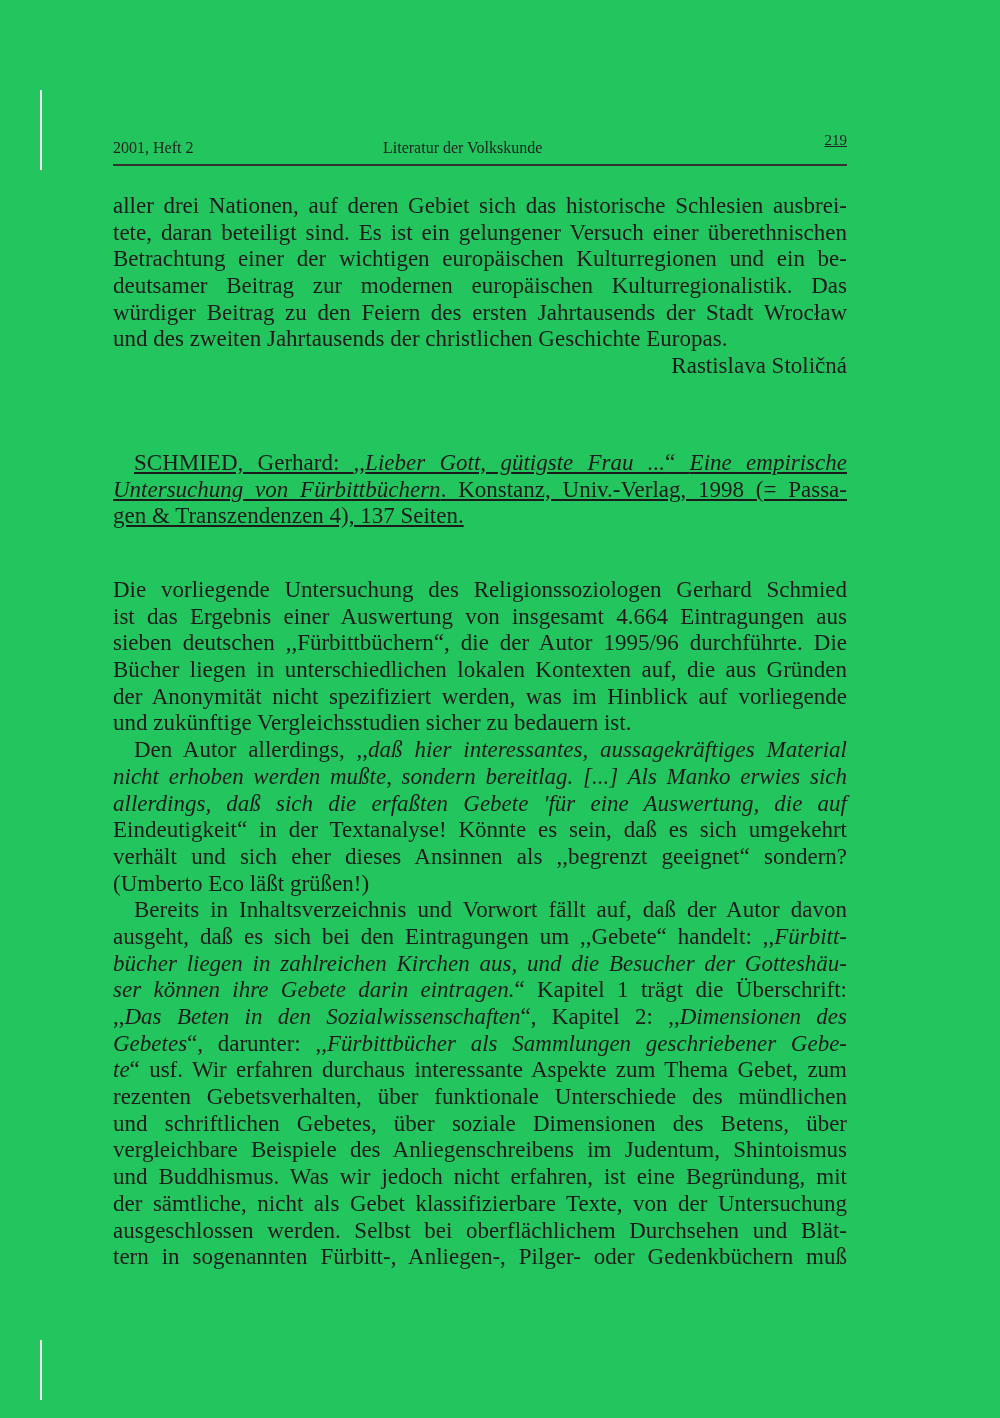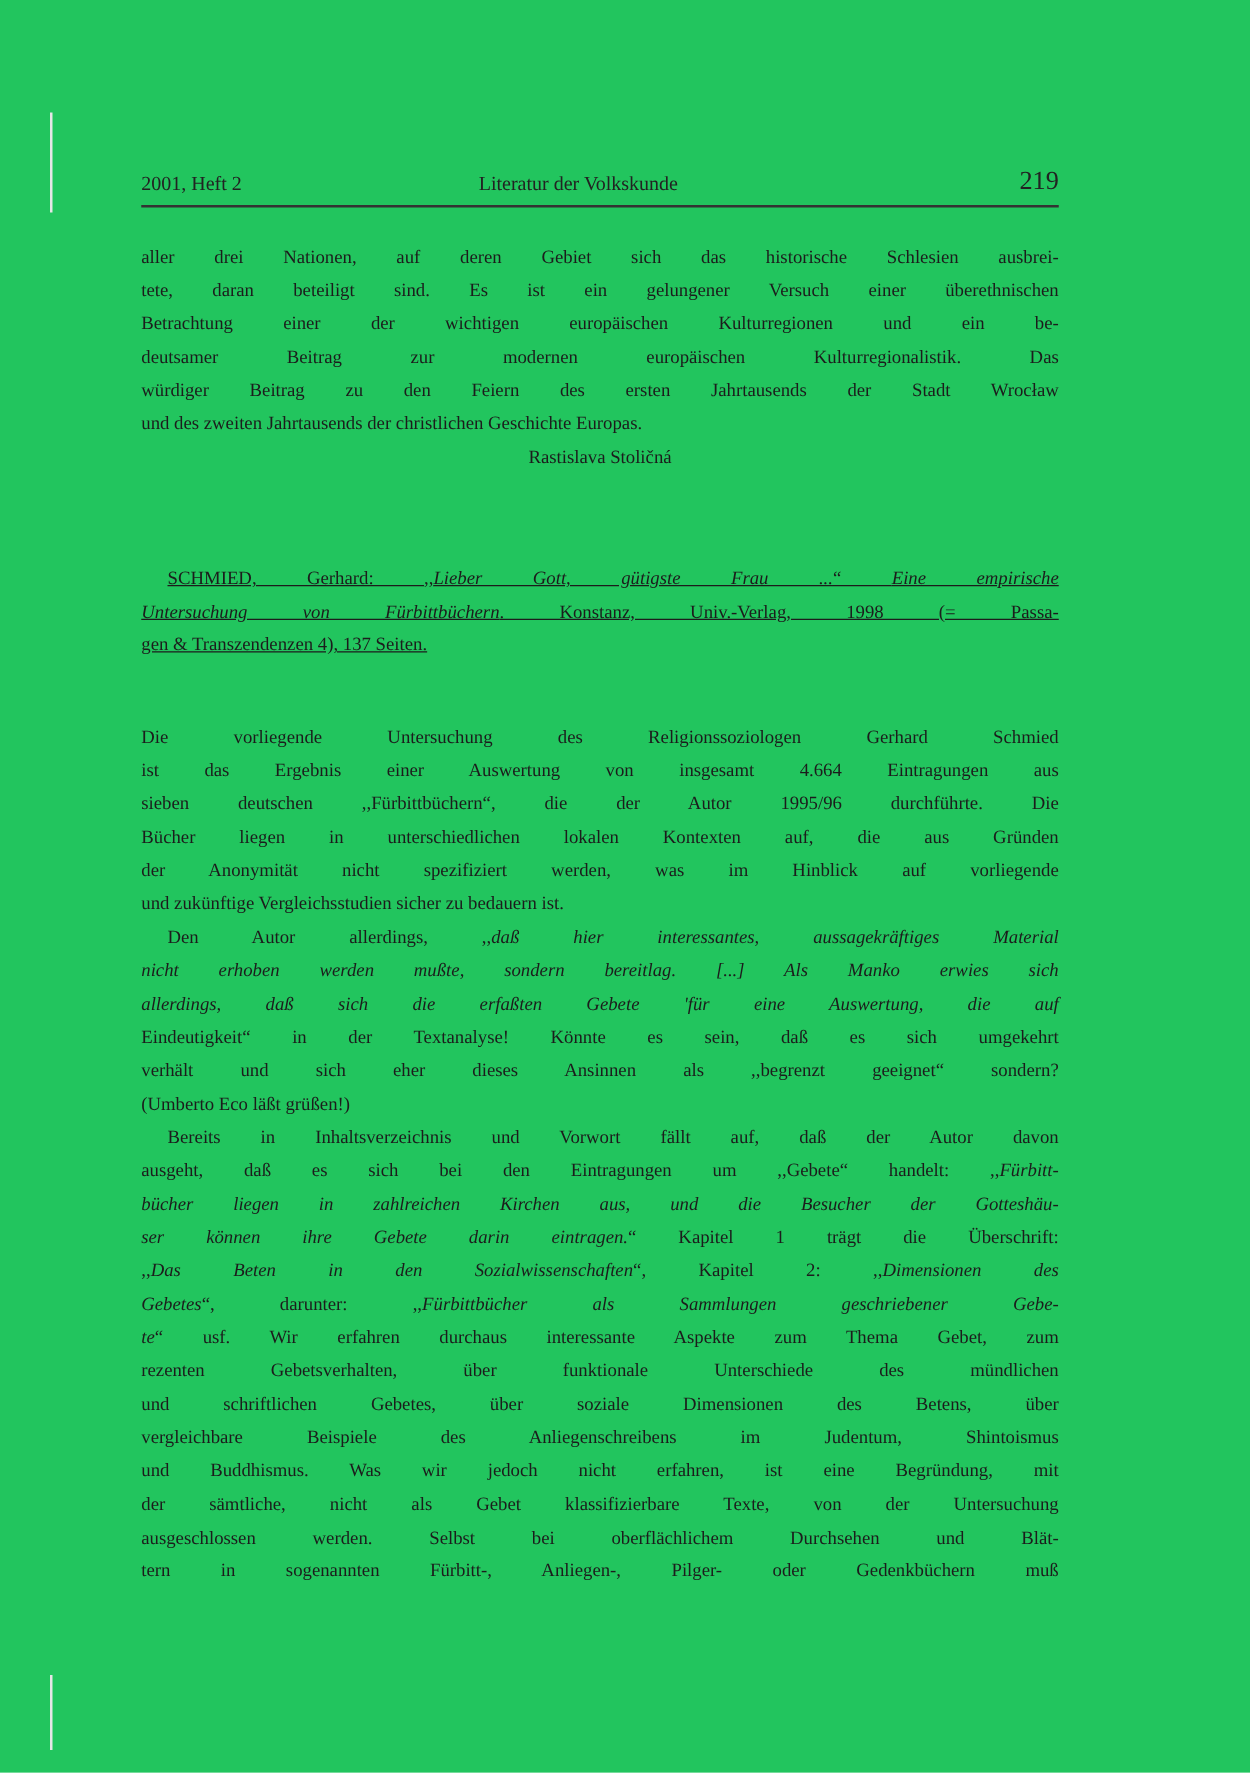--- a/index.html
+++ b/index.html
@@ -26,55 +26,55 @@
       position: absolute;
       left: 113px;
       top: 130px;
       width: 734px;
       height: 30px;
       font-size: 16px;
       color: #222;
     }
     .rh-left { position: absolute; left: 0; top: 9px; }
     .rh-center { position: absolute; left: 270px; top: 9px; }
-    .rh-right { position: absolute; right: 0; top: 2px; font-size: 21px; }
+    .rh-right { position: absolute; right: 0; top: 2px; font-size: 15px; text-decoration: underline; }
     .rule {
       position: absolute;
       left: 113px;
       top: 164px;
       width: 734px;
       height: 2px;
       background: #333;
     }
     .text-block {
       position: absolute;
       left: 113px;
       width: 734px;
-      font-size: 15px;
+      font-size: 23px;
       line-height: 26.7px;
     }
     .line {
       display: block;
       width: 734px;
       height: 26.7px;
       white-space: nowrap;
       text-align: justify;
       text-align-last: justify;
       overflow: visible;
     }
     .line.last {
       text-align-last: left;
     }
     .line.indent {
       padding-left: 21px;
       width: 713px;
     }
     .signature {
       display: block;
-      text-align: center;
+      text-align: right;
       height: 26.7px;
     }
     i { font-style: italic; }
     .block1 { top: 193px; }
     .block2 { top: 450px; text-decoration: underline; }
     .block3 { top: 577px; }
     .scanmark {
       position: absolute;
       left: 40px;
       width: 2px;

